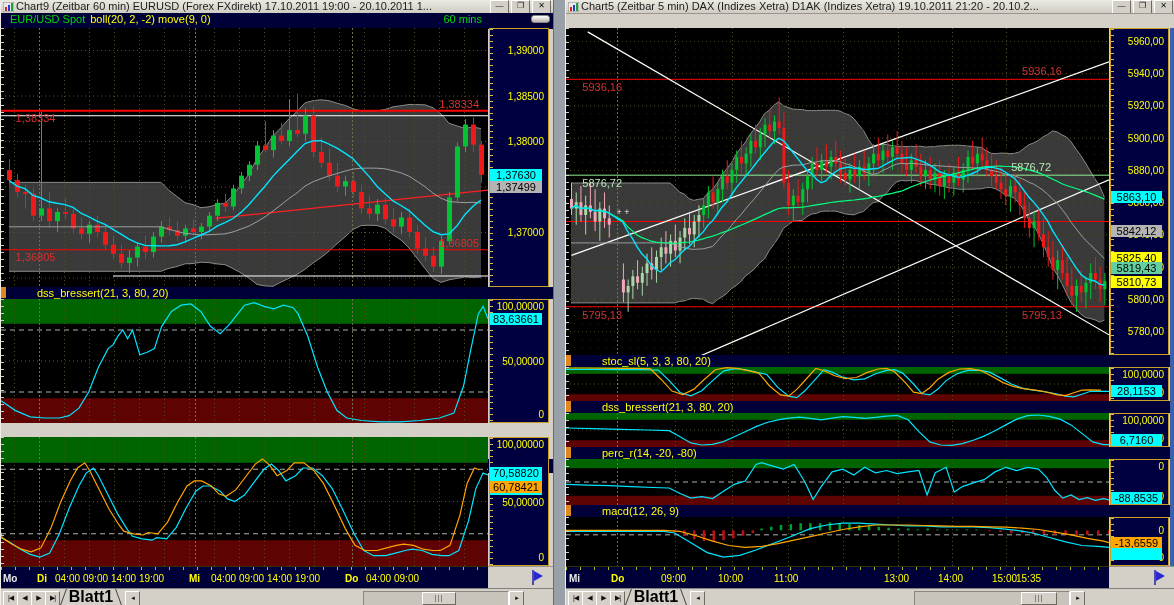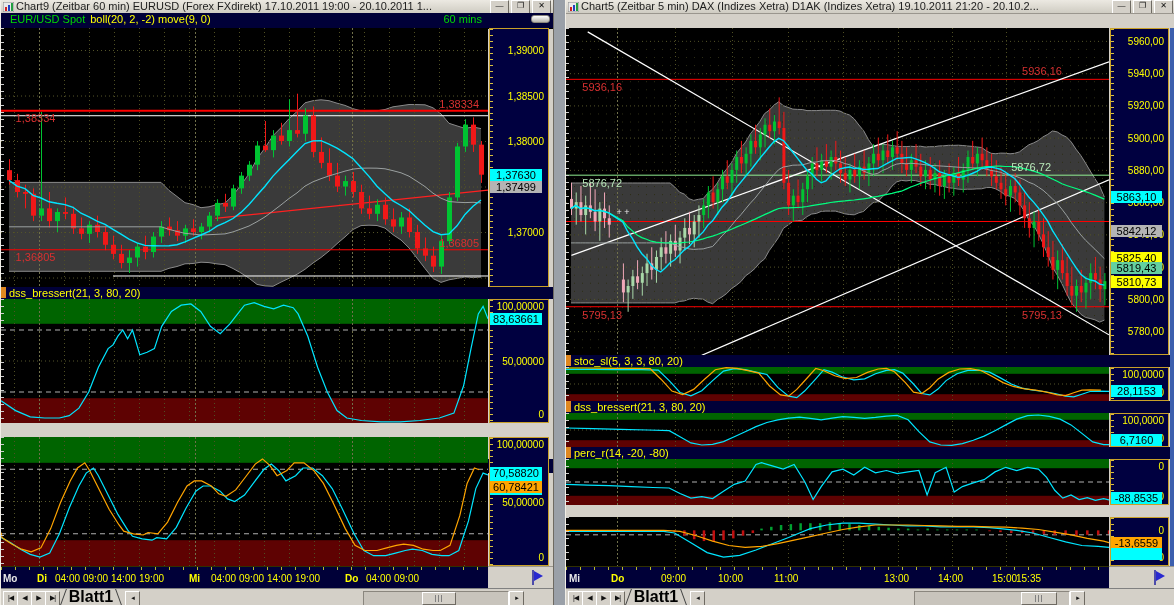--- a/index.html
+++ b/index.html
@@ -13,21 +13,21 @@
     font-size:8px;line-height:10px;text-align:center;color:#111;flex:0 0 auto;position:relative;}
   .chead{position:absolute;left:0;right:0;top:13px;height:15px;background:#000038;display:flex;align-items:flex-start;
     font-size:11px;white-space:nowrap;overflow:hidden;border-bottom:1px solid #000;padding-left:7px;}
   .osq{width:5px;height:11px;background:#e08820;margin-right:3px;flex:0 0 auto;}
   .sym{color:#00d800;margin-left:2px;}
   .sym2{color:#ffffff;margin-left:5px;}
   .prm{color:#ffff00;margin-left:5px;}
   .tf{color:#00d800;position:absolute;}
   .pill{position:absolute;top:2px;height:6px;background:linear-gradient(#fff,#b8b4ac);border:1px solid #8a867e;border-radius:3px;}
   .plot{position:absolute;background:#000;}
-  .phead{position:absolute;background:#000038;display:flex;align-items:flex-start;font-size:11px;color:#ffff00;overflow:hidden;}
+  .phead{position:absolute;background:#000038;display:flex;align-items:flex-start;font-size:11px;color:#ffff00;overflow:hidden;gap:28px;}
   .scol{position:absolute;background:#000040;border:1px solid #c8a028;}
   .scol .ticks{position:absolute;left:0;top:0;bottom:0;width:3px;
     background:repeating-linear-gradient(#d8c040 0 1px,transparent 1px 6px);}
   .slabel{position:absolute;right:4px;color:#ffff00;white-space:nowrap;}
   .vbox{position:absolute;left:1px;color:#000;text-align:center;white-space:nowrap;overflow:hidden;}
   .timebar{position:absolute;background:#000038;border-top:1px solid #303000;}
   .timebar .tick{position:absolute;left:0;right:0;top:0;height:3px;
     background:repeating-linear-gradient(90deg,#b8b830 0 1px,transparent 1px 14px);}
   .tlabel{position:absolute;top:6px;font-size:10px;color:#ffff00;white-space:nowrap;}
   .tcorner{position:absolute;background:#d4d0c8;border-top:1px solid #9a968e;}
@@ -789,20 +789,24 @@
           <path d="M0.0 25.3 L21.7 26.2 L43.4 26.7 L65.2 27.6 L86.9 28.5 L103.2 29.0 L114.0 34.5 L124.9 39.1 L135.8 37.7 L146.6 39.6 L157.5 32.2 L168.3 25.3 L179.2 22.1 L190.0 5.5 L195.5 3.7 L206.3 6.9 L217.2 10.1 L228.1 5.5 L238.9 23.0 L247.1 40.5 L255.2 27.6 L266.1 12.9 L276.9 10.1 L287.8 16.1 L298.7 8.3 L309.5 13.8 L320.4 11.5 L331.2 14.7 L342.1 12.9 L352.9 11.5 L361.1 35.9 L369.2 13.8 L380.1 8.3 L388.2 33.1 L396.4 27.6 L407.3 23.9 L418.1 20.7 L429.0 12.9 L439.8 8.3 L450.7 11.5 L461.6 8.3 L472.4 10.1 L480.6 18.4 L488.7 31.3 L496.8 39.1 L505.0 35.9 L513.1 40.5 L521.3 38.6 L529.4 41.4 L537.6 39.6 L543.0 40.9" fill="none" stroke="#00e5ff" stroke-width="1.2"></path>
         </svg>
         <div style="position: absolute; left: 0px; top: 0px; bottom: 0px; width: 3px; background: repeating-linear-gradient(rgb(204, 204, 204) 0px, rgb(204, 204, 204) 1px, transparent 1px, transparent 7px);"></div>
       </div>
       <div class="scol" style="left: 544px; top: 459px; width: 57px; height: 44px;">
         <div class="ticks"></div>
         <div class="slabel" style="font-size: 10px; top: 1px;">0</div>
         <div class="slabel" style="font-size: 10px; top: 31px;">0</div>
       </div>
       <div class="vbox" style="left: 545px; width: 51px; height: 12px; background: rgb(0, 255, 255); font-size: 11px; line-height: 12px; top: 492px;">-88,8535</div>
+      <div class="phead" style="left: 0px; top: 505px; width: 609px; height: 12px;">
+        <div class="osq"></div>
+        <div>macd(12, 26, 9)</div>
+      </div>
       <div class="plot" style="left: 0px; top: 517px; width: 543px; height: 49px;">
         <svg width="543" height="49">
           <line x1="109.5" y1="0" x2="109.5" y2="49" stroke="#4f4f23" stroke-dasharray="1 3"></line>
           <line x1="166.5" y1="0" x2="166.5" y2="49" stroke="#4f4f23" stroke-dasharray="1 3"></line>
           <line x1="222.5" y1="0" x2="222.5" y2="49" stroke="#4f4f23" stroke-dasharray="1 3"></line>
           <line x1="277.5" y1="0" x2="277.5" y2="49" stroke="#4f4f23" stroke-dasharray="1 3"></line>
           <line x1="332.5" y1="0" x2="332.5" y2="49" stroke="#4f4f23" stroke-dasharray="1 3"></line>
           <line x1="386.5" y1="0" x2="386.5" y2="49" stroke="#4f4f23" stroke-dasharray="1 3"></line>
           <line x1="440.5" y1="0" x2="440.5" y2="49" stroke="#4f4f23" stroke-dasharray="1 3"></line>
           <line x1="51.5" y1="0" x2="51.5" y2="49" stroke="#70704a" stroke-dasharray="2 2"></line>

